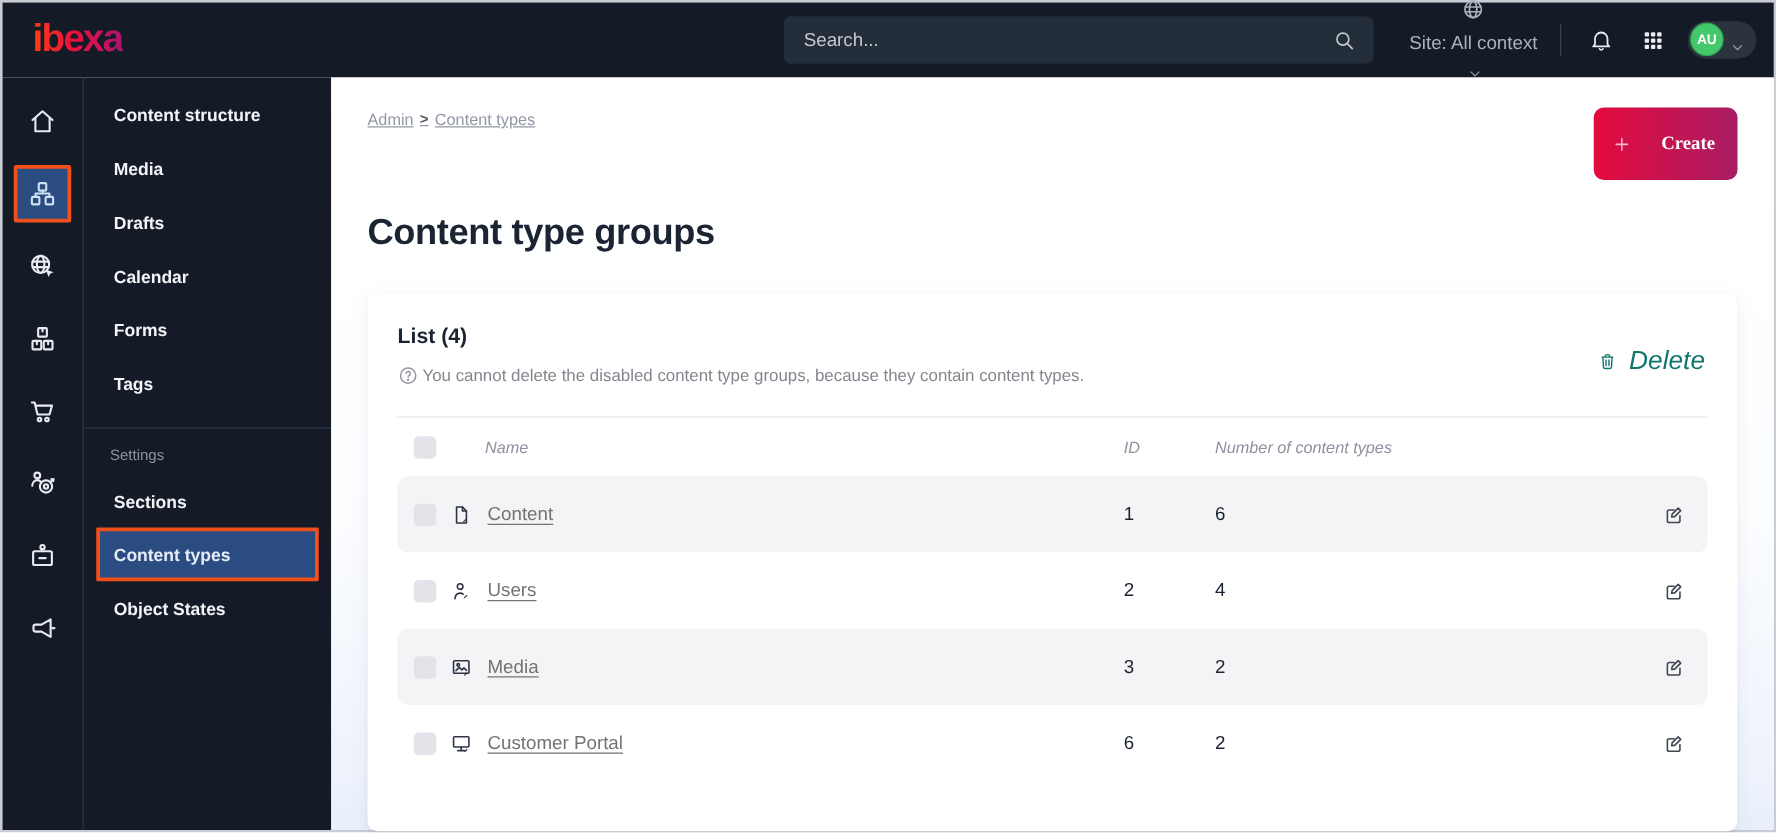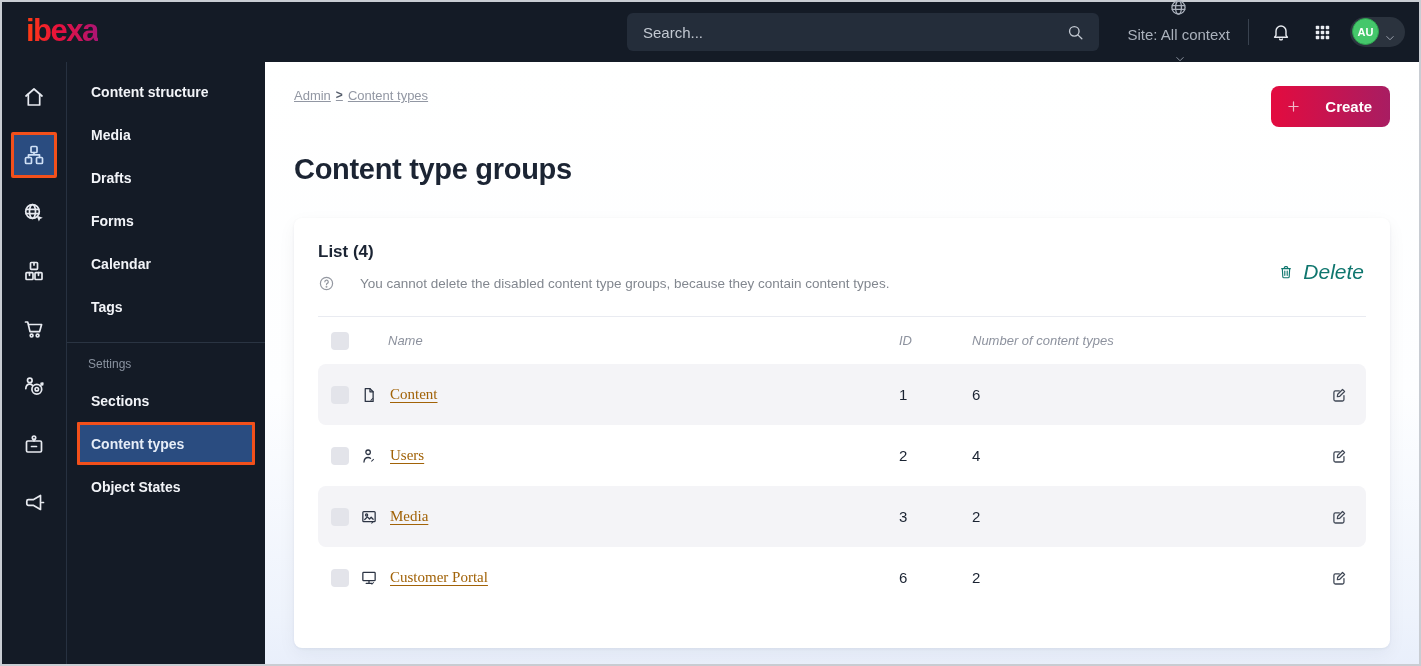--- a/index.html
+++ b/index.html
@@ -125,45 +125,45 @@
     background: linear-gradient(180deg, #ffffff 0%, #fdfeff 55%, #eef3fc 92%, #e9effb 100%);
     padding: 24px 29px 0 29px;
     position: relative;
   }
   .main-head { display: flex; align-items: flex-start; }
   .breadcrumb { font-size: 13px; color: #9297a3; display: flex; gap: 5px; align-items: flex-start; padding-top: 2px; text-decoration: underline; }
   .breadcrumb .bc-link { cursor: pointer; }
   .breadcrumb .sep { color: #555d6b; font-weight: 700; font-size: 12px; }
   .create-btn {
     margin-left: auto;
-    height: 41px; min-width: 92px; border: none; border-radius: 8px;
+    height: 58px; min-width: 92px; border: none; border-radius: 8px;
     background: linear-gradient(90deg, var(--brand-start), var(--brand-end));
     color: #fff; font-size: 15px; font-weight: 600;
-    font-family: Liberation Sans, sans-serif;
+    font-family: Liberation Serif, serif;
     display: flex; align-items: center; gap: 23px;
     padding: 0 18px 0 14px; cursor: pointer;
   }
   .create-btn .plus { color: #f0b9c8; }
   .page-title {
     font-size: 29px; font-weight: 700; color: #1b2433;
     margin-top: 26px; letter-spacing: -0.3px;
   }
 
   
   .card {
     margin-top: 32px;
     background: #fff; border-radius: 8px;
     box-shadow: 0 1px 3px rgba(25,35,60,.06), 0 6px 18px rgba(25,35,60,.05);
     padding: 24px 24px 24px 24px;
     height: 430px;
   }
   .card-head { display: flex; align-items: flex-start; justify-content: space-between; }
   .list-title { font-size: 17px; font-weight: 700; color: #1b2433; }
   .info-row {
-    margin-top: 13px; display: flex; align-items: center; gap: 25px;
+    margin-top: 13px; display: flex; align-items: center; gap: 3px;
     color: #82878f; font-size: 13.5px;
   }
   .info-row .q-icon { color: #9498a1; flex: 0 0 auto; }
   .delete-btn {
     margin-left: auto; background: transparent; border: none;
     color: #0f766e; font-size: 21px;
     font-family: "Liberation Sans", sans-serif;
     display: flex; align-items: center; gap: 9px;
     cursor: pointer; padding: 4px 2px; margin-top: 14px; font-style: italic;
   }
@@ -179,23 +179,22 @@
   .trow:nth-child(odd) { background: #f4f4f7; }
   .col-check { width: 42px; padding-left: 13px; flex: 0 0 42px; }
   .checkbox {
     width: 18px; height: 18px; border-radius: 4px;
     background: #e3e4ea; display: block; cursor: pointer;
   }
   .col-name { flex: 1; display: flex; align-items: center; gap: 12px; min-width: 0; }
   .thead-row .col-name { padding-left: 28px; }
   .row-type-icon { color: #2c3444; flex: 0 0 auto; }
   .name-link {
-    color: #a16207; text-decoration: underline; text-underline-offset: 3px;
+    color: #737373; text-decoration: underline; text-underline-offset: 3px;
     cursor: pointer;
-    font-family: Liberation Serif, serif;
   }
   .col-id { width: 73px; flex: 0 0 73px; }
   .col-count { width: 348px; flex: 0 0 348px; }
   .col-edit { width: 46px; flex: 0 0 46px; display: flex; justify-content: flex-end; padding-right: 16px; }
   .edit-btn { background: none; border: none; color: #3f4755; cursor: pointer; padding: 2px; }
 </style>
 </head>
 <body>
 
 <div class="frame">
@@ -342,22 +341,22 @@
             </svg>
           </span>
         </div>
       </nav>
 
     <nav class="submenu">
       <div id="menu-top">
           <div class="menu-item">Content structure</div>
           <div class="menu-item">Media</div>
           <div class="menu-item">Drafts</div>
+          <div class="menu-item">Calendar</div>
           <div class="menu-item">Forms</div>
-          <div class="menu-item">Calendar</div>
           <div class="menu-item">Tags</div>
         </div>
       <div class="menu-divider"></div>
       <div class="menu-section-label">Settings</div>
       <div id="menu-settings">
           <div class="menu-item">Sections</div>
           <div class="menu-item active">Content types</div>
           <div class="menu-item">Object States</div>
         </div>
     </nav>

